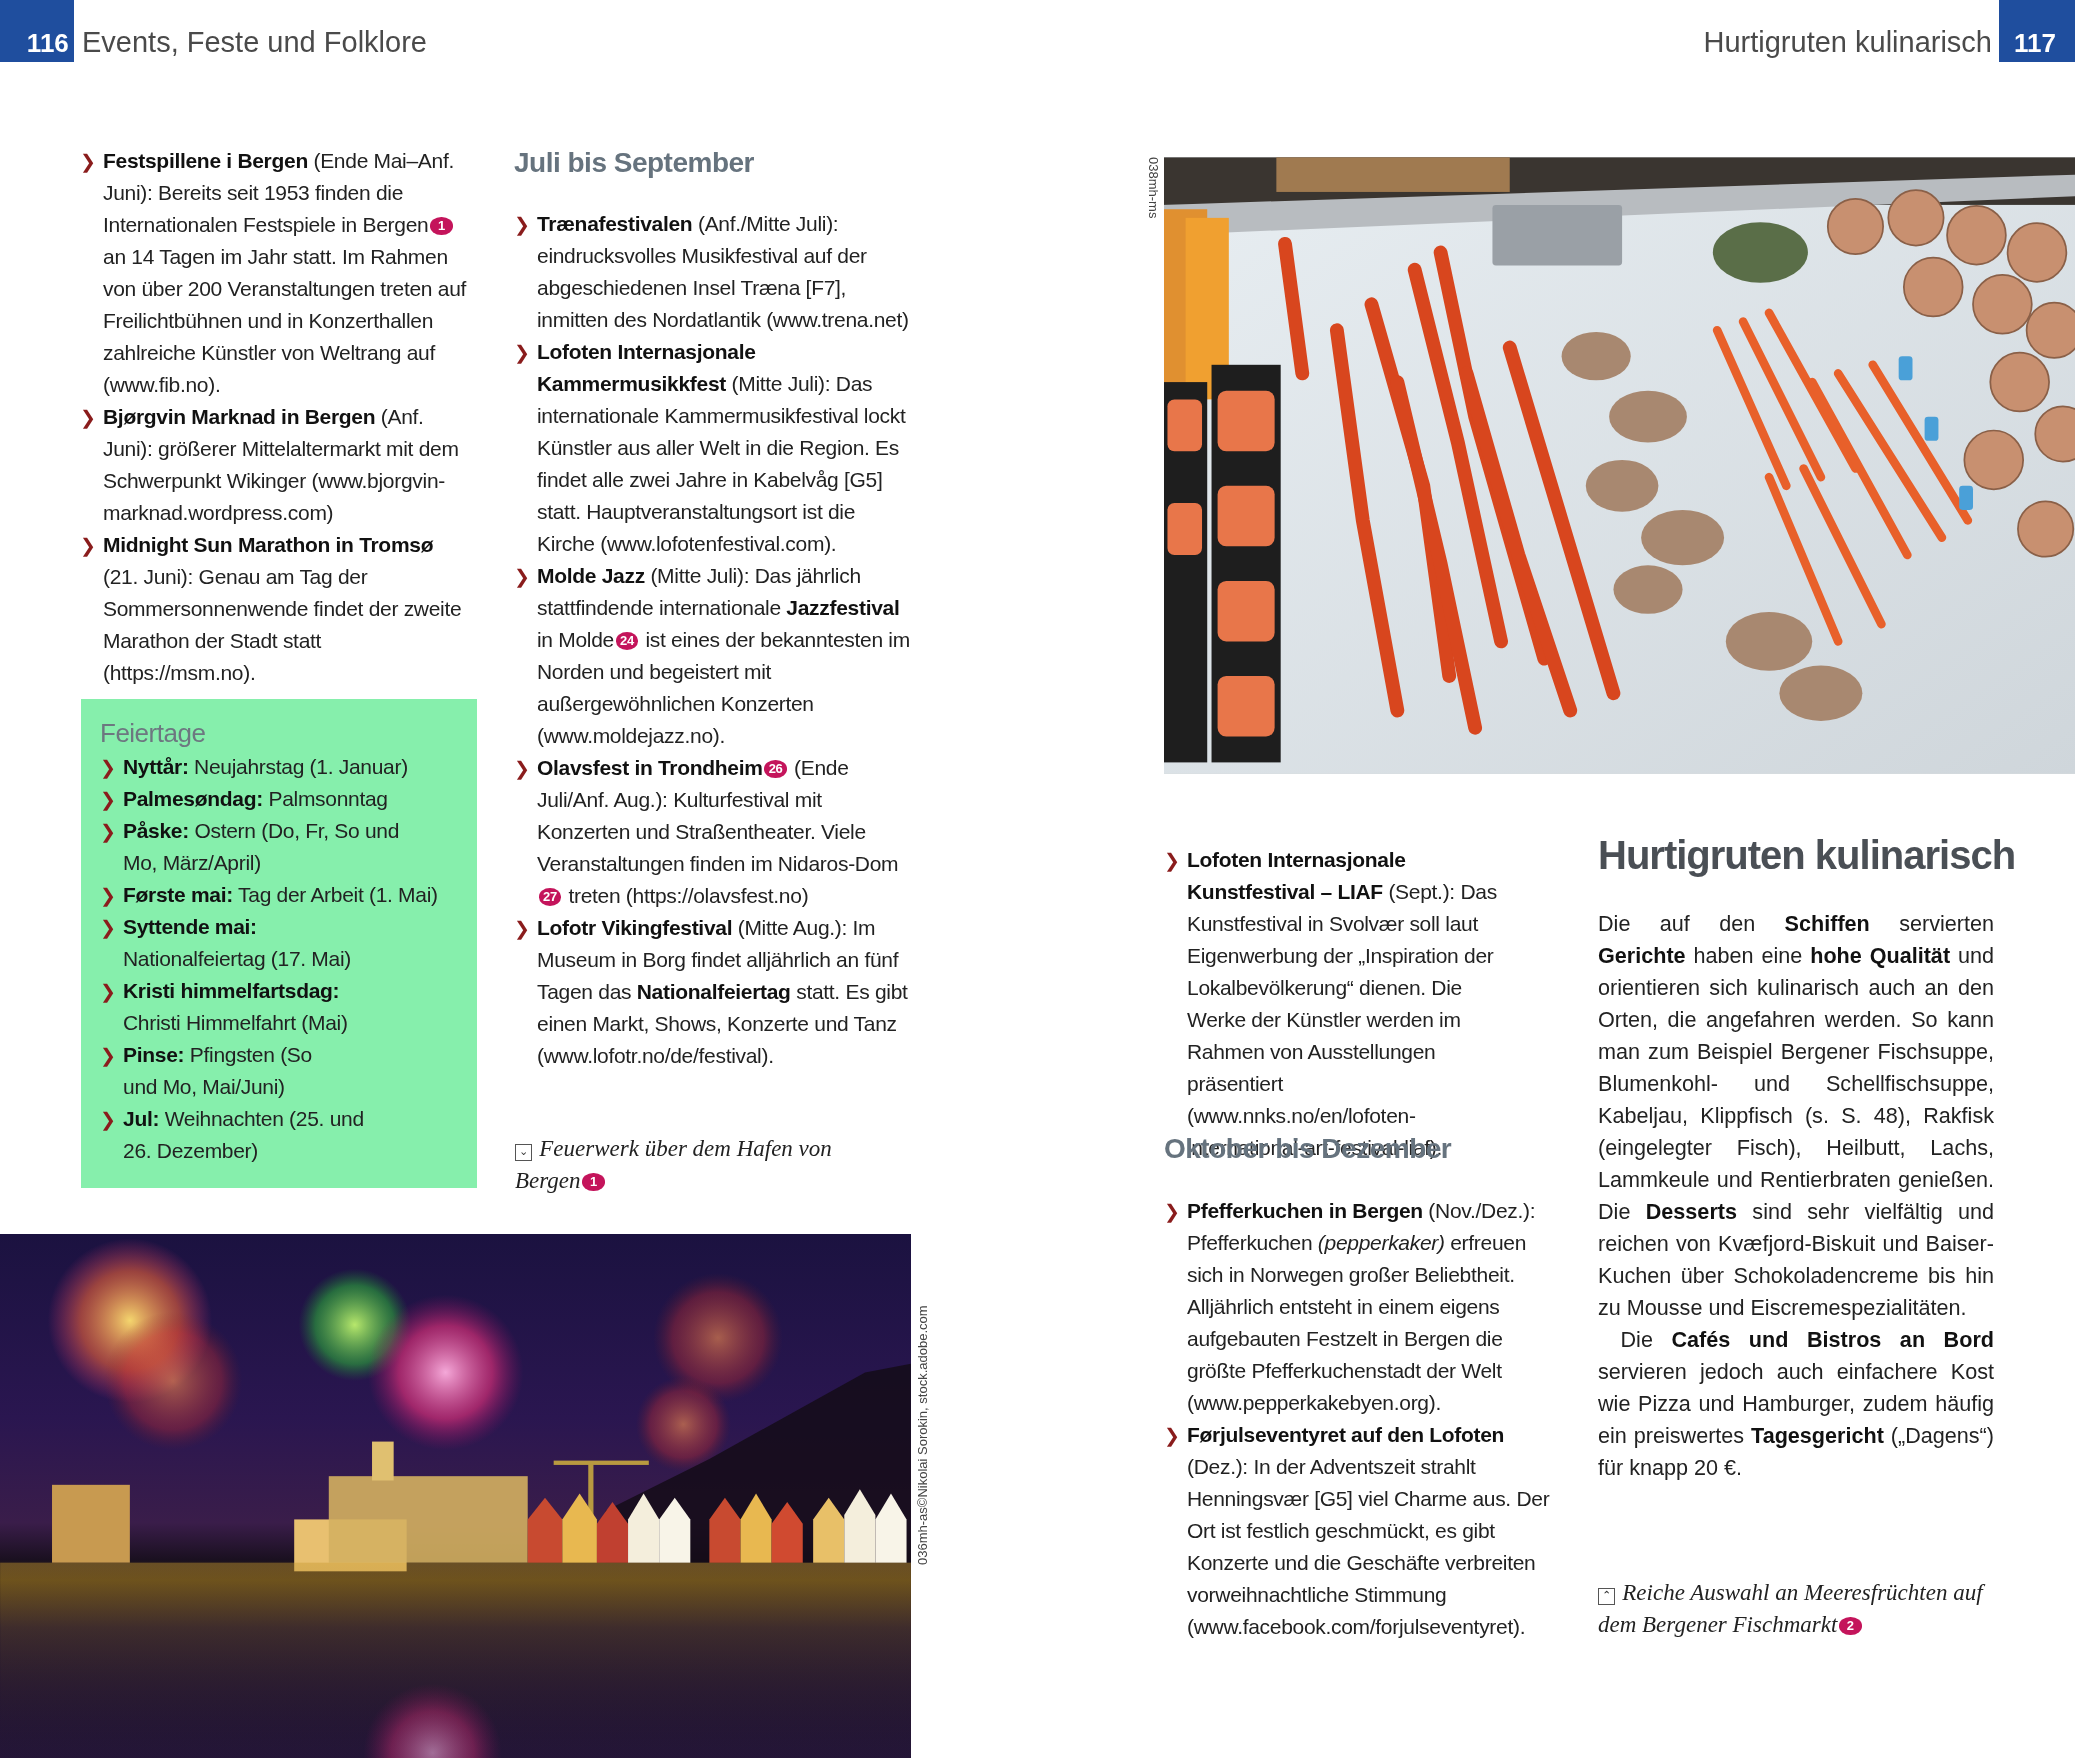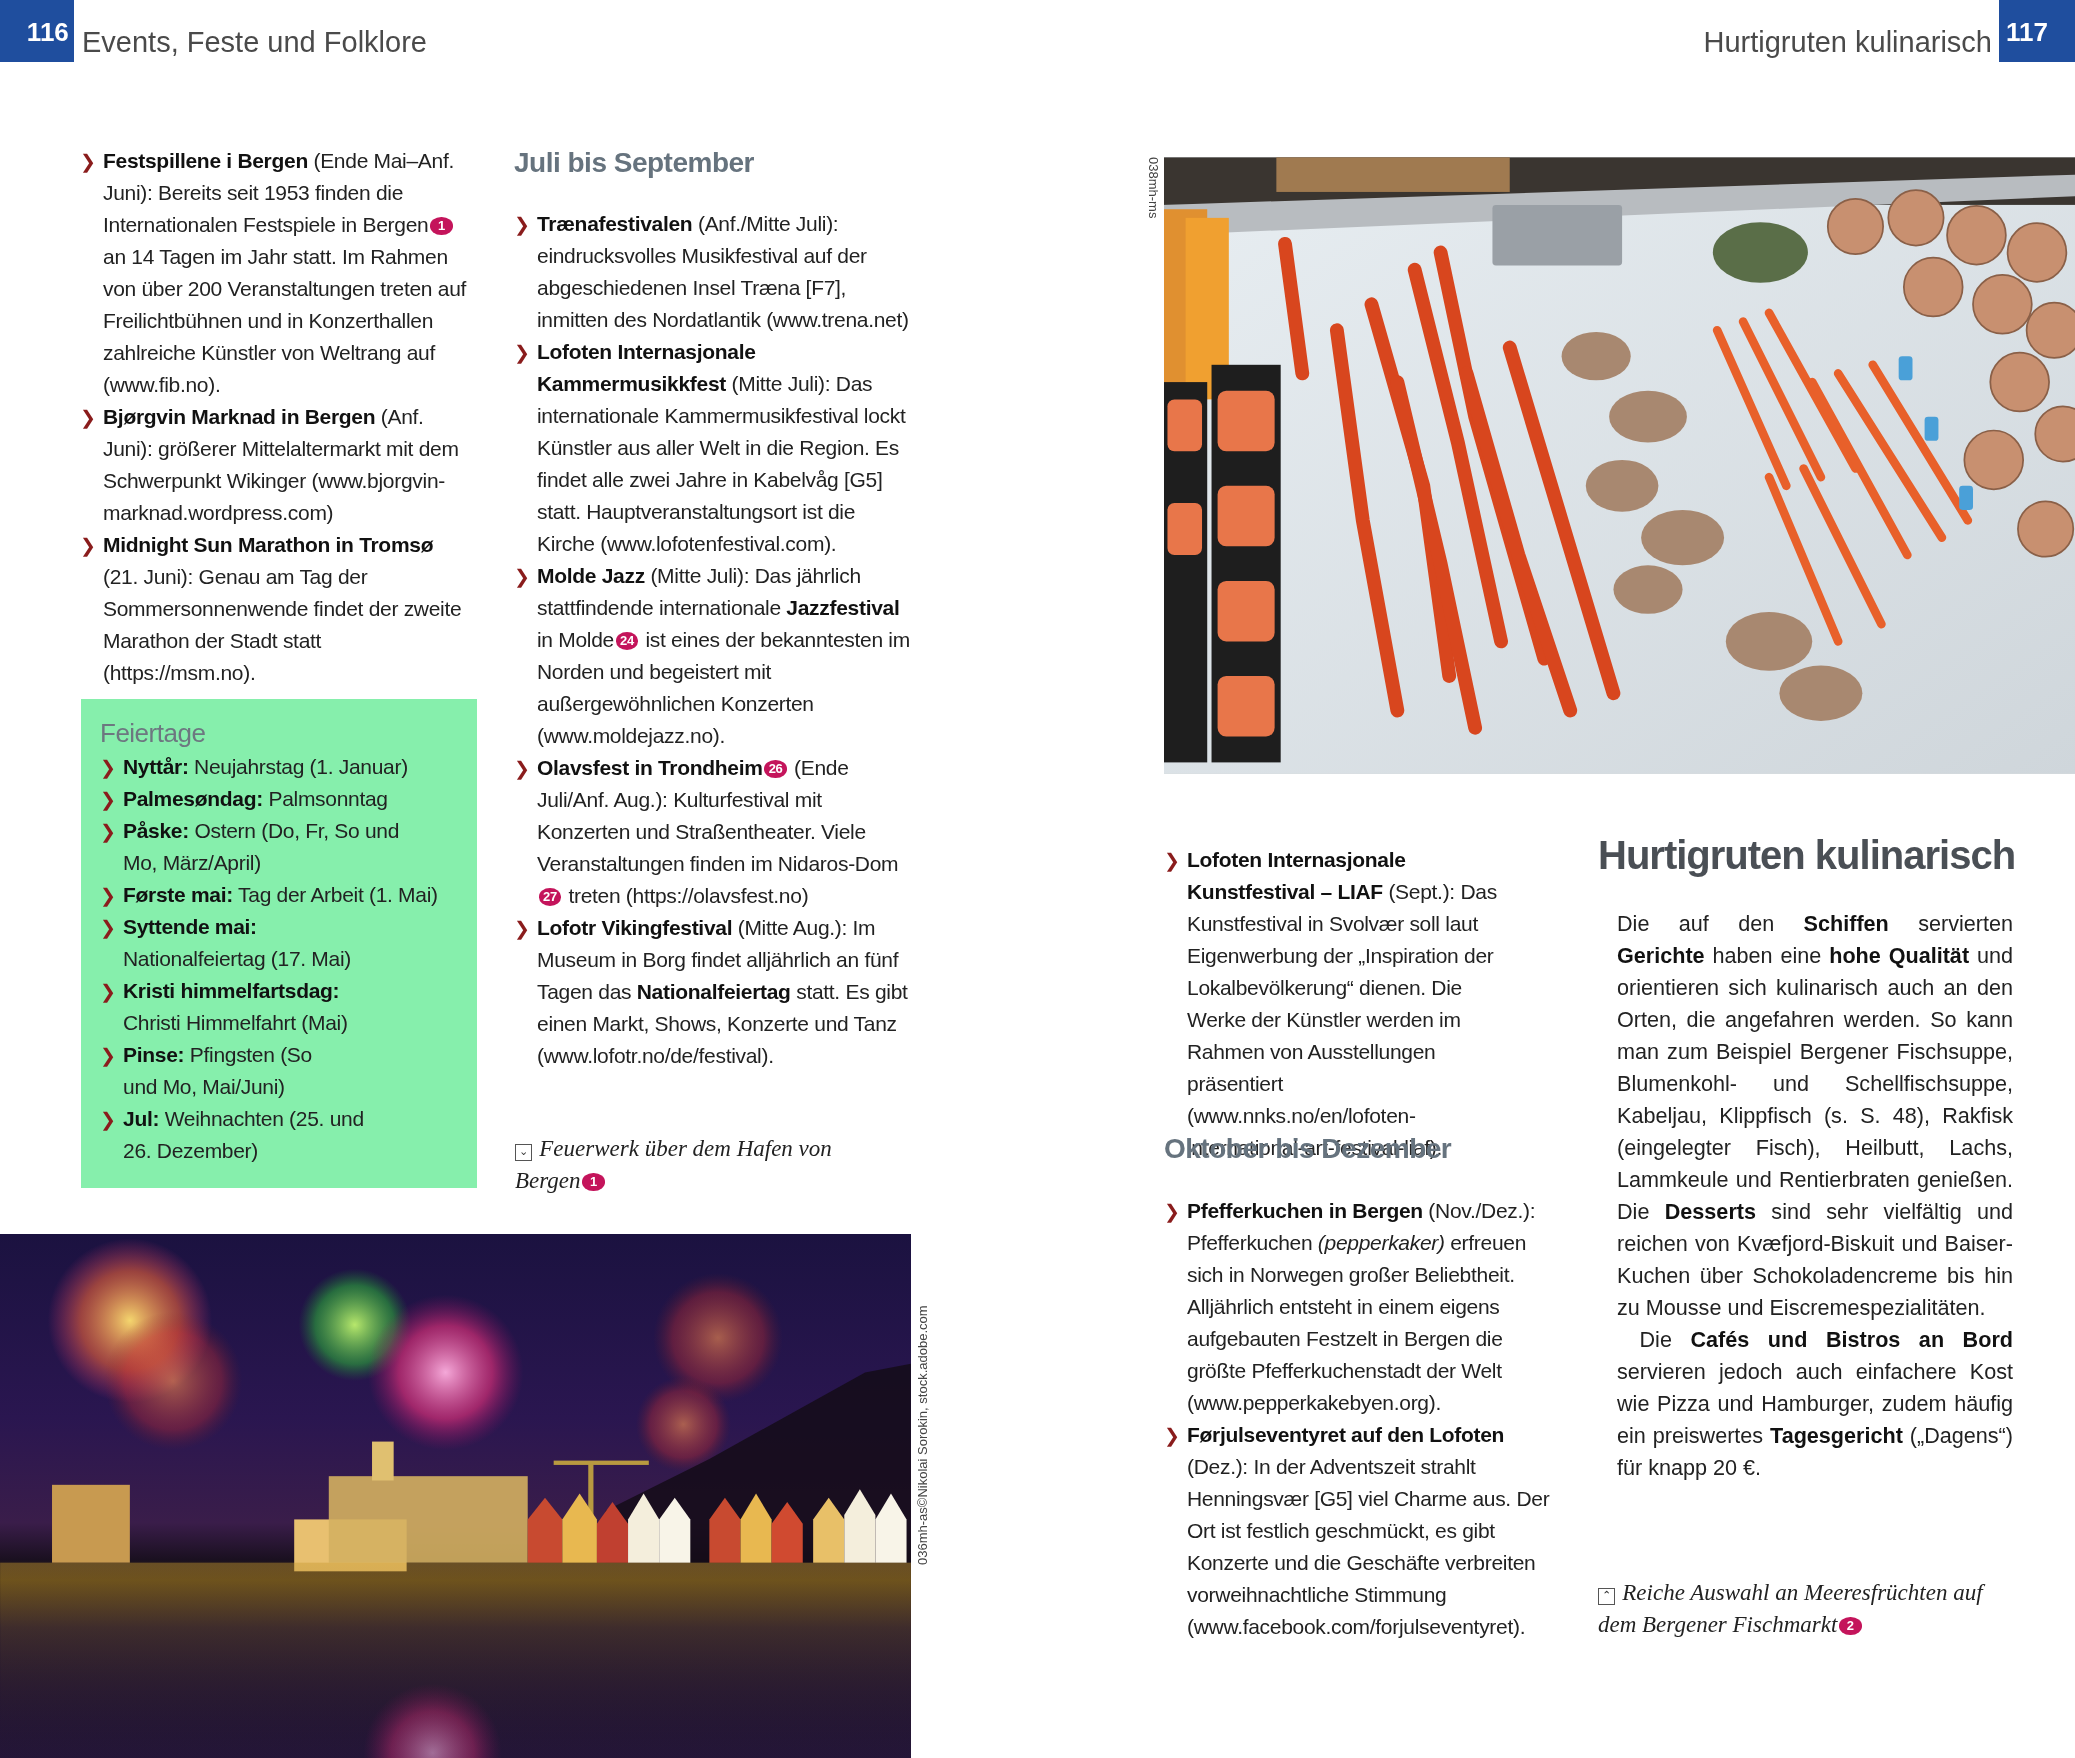--- a/index.html
+++ b/index.html
@@ -2,21 +2,21 @@
 <html style="font-size:14px"><head>
 <meta charset="utf-8">
 <style>
   html, body { margin:0; padding:0; }
   body { width:2075px; height:1759px; position:relative; overflow:hidden; background:#ffffff;
          font-family:"Liberation Sans", sans-serif; color:#1d1d1b; }
   .abs { position:absolute; }
   .page-badge { position:absolute; top:0; height:62px; background:#1f4e9e; color:#fff;
                 font-family:"Liberation Sans", sans-serif; font-weight:bold; font-size:26px;
                 display:flex; align-items:flex-end; padding-bottom:0; box-sizing:border-box; }
-  .page-badge span { display:block; line-height:1; padding-bottom:17px; }
+  .page-badge span { display:block; line-height:1; padding-bottom:6px;margin-left:8px; }
   .running-head { position:absolute; top:28px; font-size:29px; color:#4a4a4a; line-height:1;
                   font-family:"Liberation Sans", sans-serif; }
   .col { position:absolute; font-family:"Liberation Sans Narrow","Liberation Sans", sans-serif;
          font-size:21px; line-height:32px; letter-spacing:-0.3px; color:#222; }
   .col p { margin:0; }
   .item { position:relative; padding-left:23px; margin:0; }
   .item .chev { position:absolute; left:0; top:0; color:#8a1c1c; font-weight:bold;
                 font-family:"DejaVu Sans", sans-serif; font-size:19px; }
   .item b { font-weight:bold; color:#111; }
   .heading { font-family:"Liberation Sans", sans-serif; font-weight:bold; color:#66737e;
@@ -265,21 +265,21 @@
     <span class="chev">❯</span>
     <b>Pfefferkuchen in Bergen</b><span> (Nov./Dez.): Pfefferkuchen </span><i>(pepperkaker)</i><span> erfreuen sich in Norwegen großer Beliebtheit. Alljährlich entsteht in einem eigens aufgebauten Festzelt in Bergen die größte Pfefferkuchenstadt der Welt (www.pepperkakebyen.org).</span>
   </p>
   <p class="item">
     <span class="chev">❯</span>
     <b>Førjulseventyret auf den Lofoten</b><span> (Dez.): In der Adventszeit strahlt Henningsvær [G5] viel Charme aus. Der Ort ist festlich geschmückt, es gibt Konzerte und die Geschäfte verbreiten vorweihnachtliche Stimmung (www.facebook.com/forjulseventyret).</span>
   </p>
 </div>
 
 <div class="big-title" style="left:1598px;top:835px;">Hurtigruten kulinarisch</div>
-<div class="justify abs" style="left:1598px;top:908px;width:396px;color:#222;margin-left:19px;">
+<div class="justify abs" style="left:1598px;top:908px;width:396px;color:#222;">
   <p><span>Die auf den </span><b>Schiffen</b><span> servierten </span><b>Gerichte</b><span> haben eine </span><b>hohe Qualität</b><span> und orientieren sich kulinarisch auch an den Orten, die angefahren werden. So kann man zum Beispiel Bergener Fischsuppe, Blumenkohl- und Schellfischsuppe, Kabeljau, Klippfisch (s. S. 48), Rakfisk (eingelegter Fisch), Heilbutt, Lachs, Lammkeule und Rentierbraten genießen. Die </span><b>Desserts</b><span> sind sehr vielfältig und reichen von Kvæfjord-Biskuit und Baiser-Kuchen über Schokoladencreme bis hin zu Mousse und Eiscremespezialitäten.</span></p>
   <p class="indent"><span>Die </span><b>Cafés und Bistros an Bord</b><span> servieren jedoch auch einfachere Kost wie Pizza und Hamburger, zudem häufig ein preiswertes </span><b>Tagesgericht</b><span> („Dagens“) für knapp 20 €.</span></p>
 </div>
 
 <div class="caption" style="left:1598px;top:1577px;width:398px;">
   <span class="cap-icon">⌃</span><span>Reiche Auswahl an Meeresfrüchten auf dem Bergener Fischmarkt</span><span class="badge-num" style="font-style:normal;">2</span>
 </div>
 
 
 </body></html>

